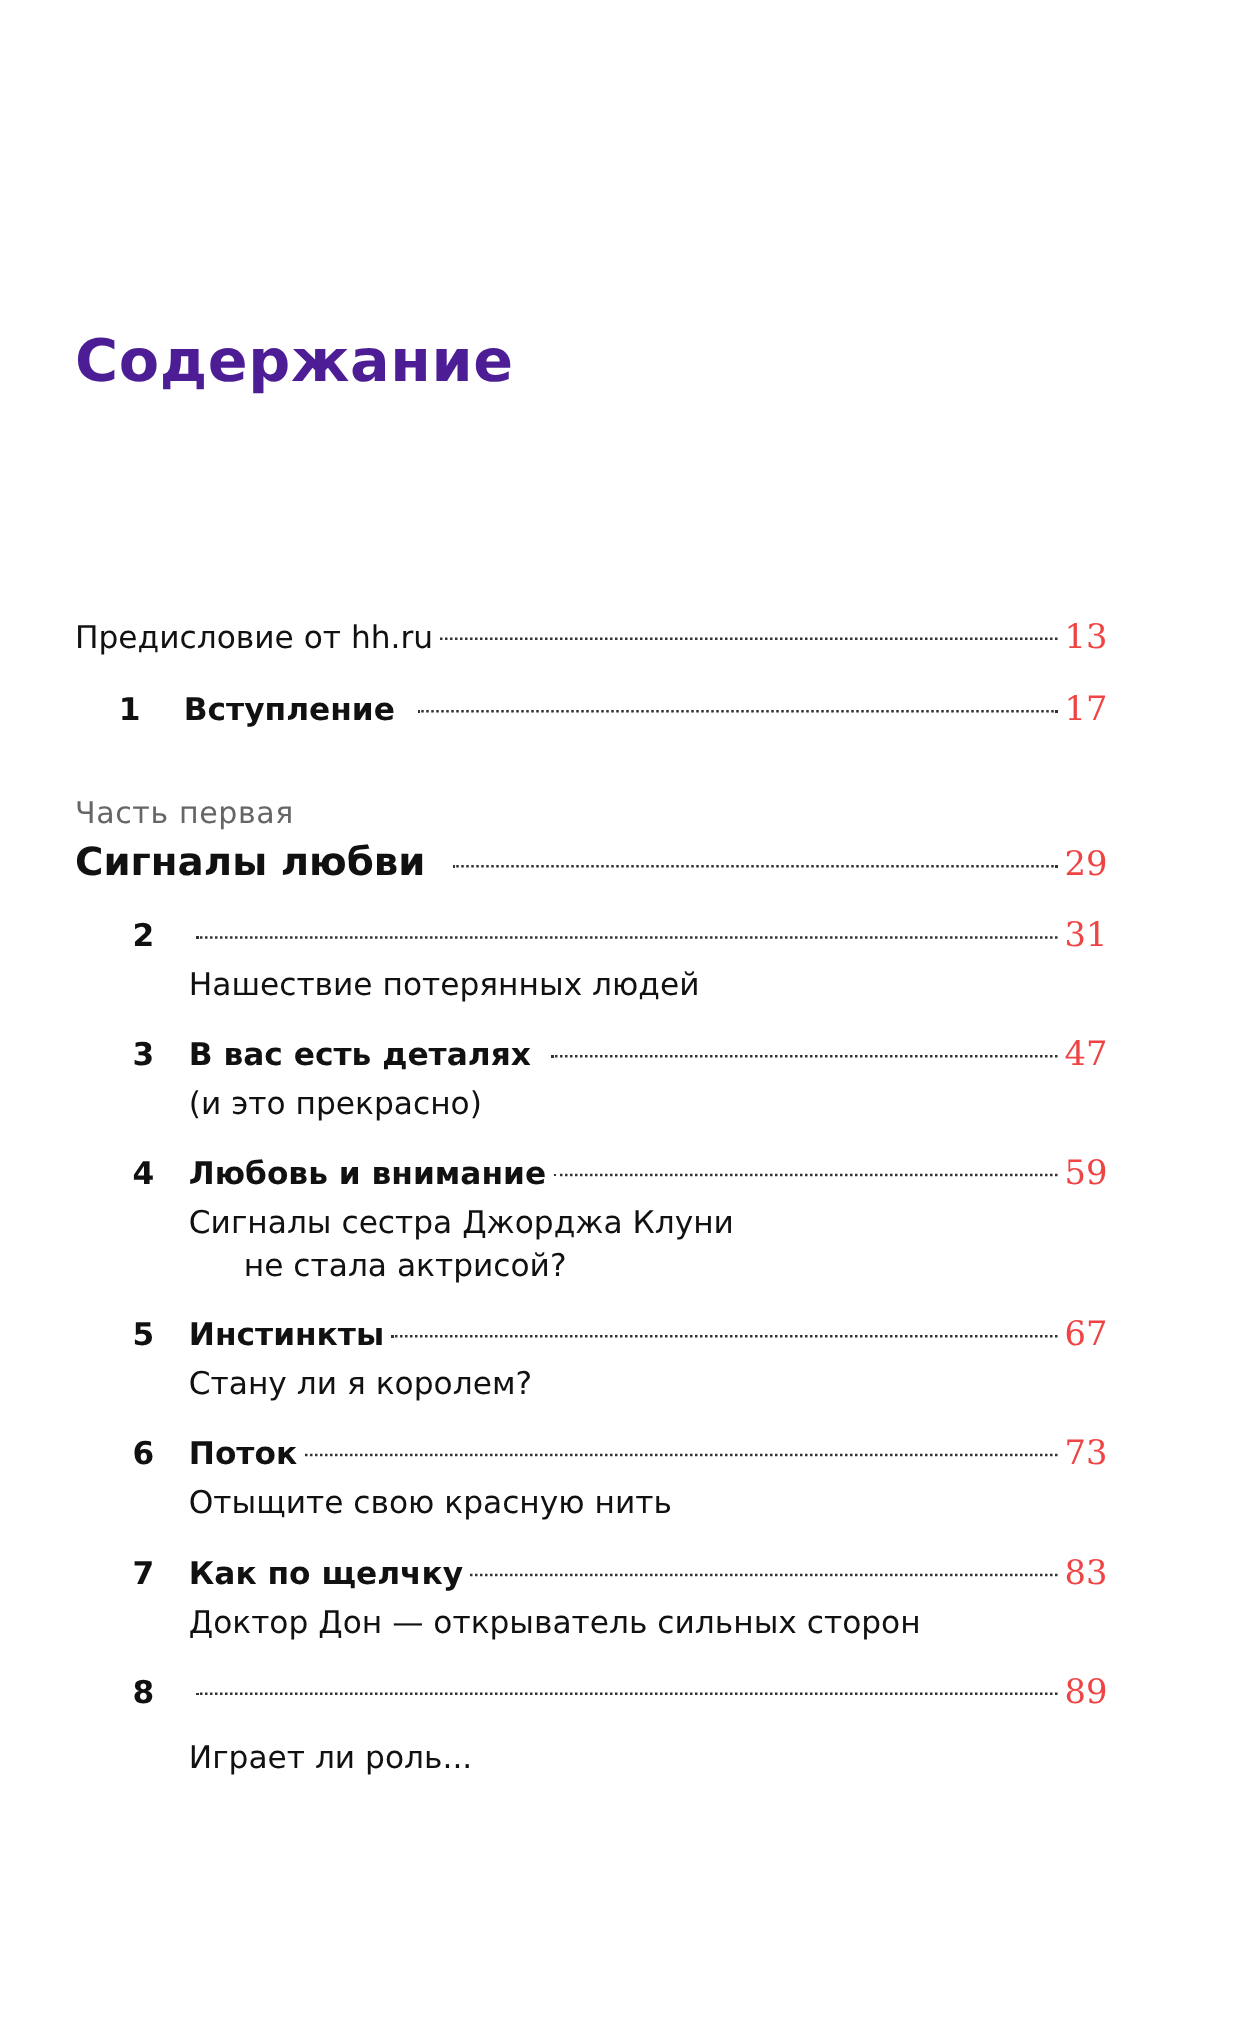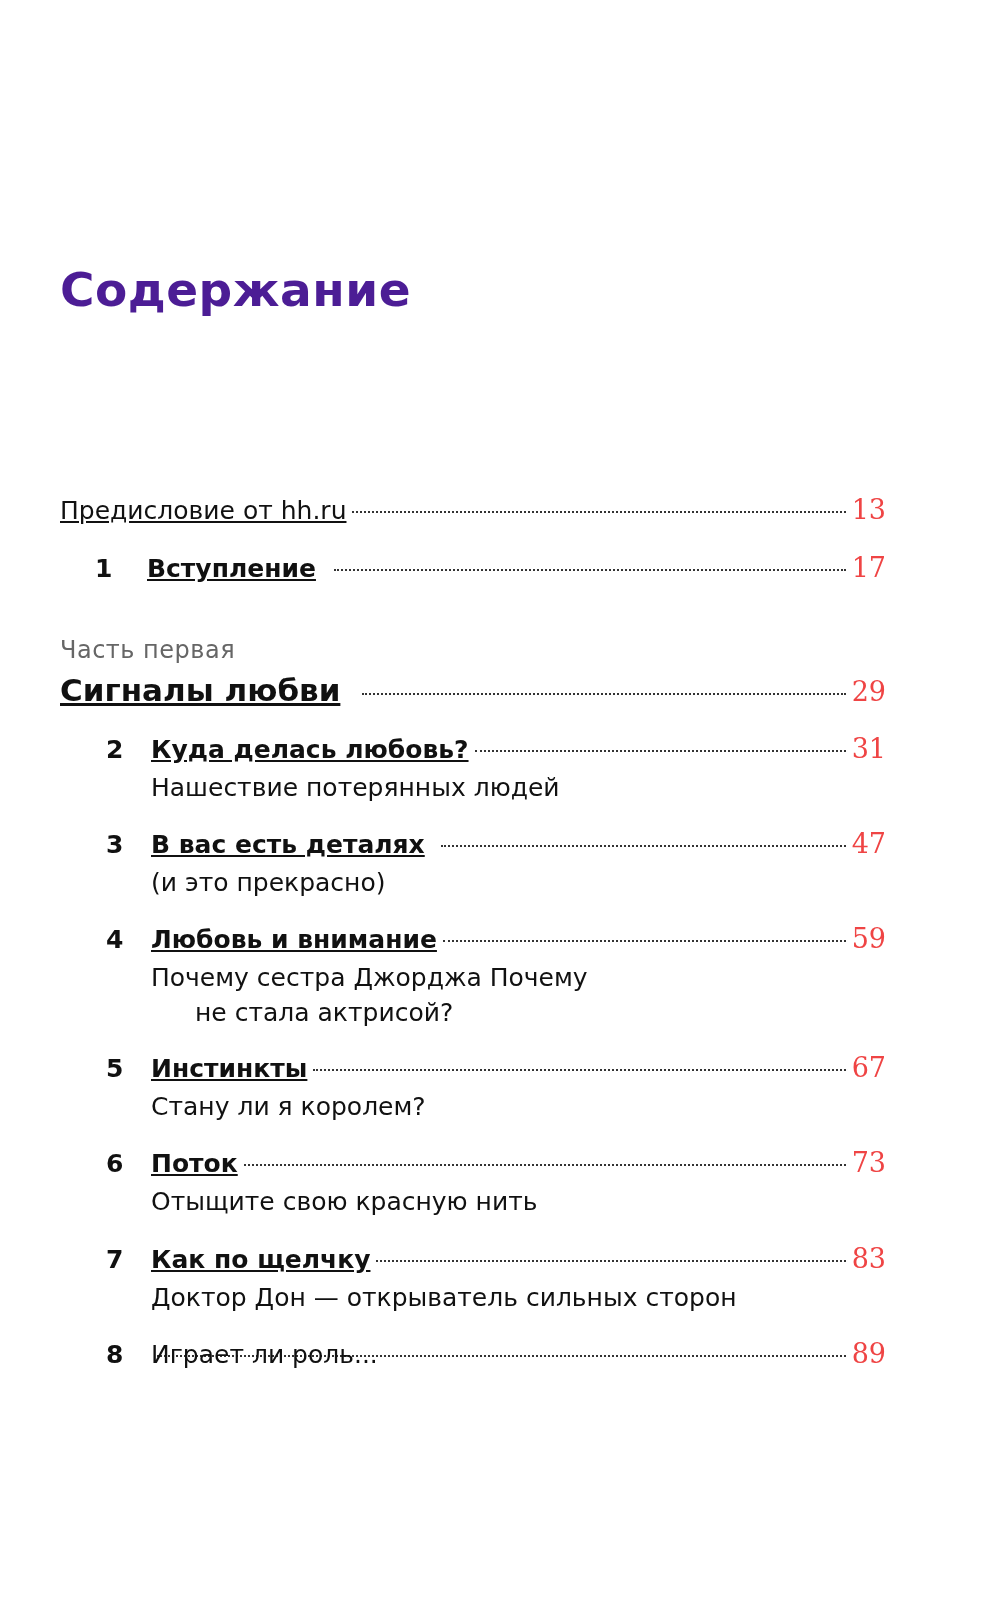--- a/index.html
+++ b/index.html
@@ -1,21 +1,21 @@
 <!DOCTYPE html>
 <html><head>
 <meta charset="utf-8">
 <style>
   html, body { margin: 0; padding: 0; background: #ffffff; }
   body { width: 1000px; height: 1618px; position: relative; overflow: hidden; color: #111; font-family: "DejaVu Sans", sans-serif; }
   .page-title { position: absolute; left: 60px; top: 262px; font-size: 47px; font-weight: 700; letter-spacing: 0.5px; color: #4c1d95; }
   .toc { position: absolute; left: 0; top: 0; width: 1000px; }
   .row { position: absolute; left: 60px; width: 826px; display: flex; align-items: baseline; }
   .row .num { width: 48px; text-align: left; font-weight: 700; font-size: 25px; padding-left: 0; }
-  .row .title { font-size: 25px; white-space: nowrap; text-decoration: underline; }
+  .row .title { font-size: 25px; white-space: nowrap; }
   .row .title.bold { font-weight: 700; }
   .row .title.regular { font-weight: 400; }
   .row .leader { flex: 1; margin: 0 6px; border-bottom: 2.5px dotted #333; position: relative; top: -6px; min-width: 20px; }
   .row .page { font-family: "DejaVu Serif", serif; font-size: 27px; color: #ef4444; }
   .sub { position: absolute; left: 151px; font-size: 25px; line-height: 36px; color: #111; }
   .part-label { position: absolute; left: 60px; top: 636px; font-size: 24px; color: #666; letter-spacing: 0.5px; }
   .part-row .title { font-size: 31px; font-weight: 700; }
 </style>
 </head>
 <body>
@@ -40,41 +40,40 @@
   <div class="part-label">Часть первая</div>
 
   <div class="row part-row" style="top:672px;">
     <span class="title">Сигналы любви</span>
     <span class="leader" style="margin-left:22px;"></span>
     <span class="page">29</span>
   </div>
 
   <div class="row" style="top:733px; left:106px; width:780px;">
     <span class="num" style="width:45px;">2</span>
-    <span class="title bold">Куда делась любовь?</span>
     <span class="leader"></span>
     <span class="page">31</span>
   </div>
   <div class="sub" style="top:770px;">Нашествие потерянных людей</div>
 
   <div class="row" style="top:828px; left:106px; width:780px;">
     <span class="num" style="width:45px;">3</span>
     <span class="title bold">В вас есть деталях</span>
     <span class="leader" style="margin-left:16px;"></span>
     <span class="page">47</span>
   </div>
   <div class="sub" style="top:865px;">(и это прекрасно)</div>
 
   <div class="row" style="top:923px; left:106px; width:780px;">
     <span class="num" style="width:45px;">4</span>
     <span class="title bold">Любовь и внимание</span>
     <span class="leader"></span>
     <span class="page">59</span>
   </div>
-  <div class="sub" style="top:960px;">Почему сестра Джорджа Почему</div>
+  <div class="sub" style="top:960px;">Сигналы сестра Джорджа Клуни</div>
   <div class="sub" style="top:995px;margin-left:44px;">не стала актрисой?</div>
 
   <div class="row" style="top:1052px; left:106px; width:780px;">
     <span class="num" style="width:45px;">5</span>
     <span class="title bold">Инстинкты</span>
     <span class="leader"></span>
     <span class="page">67</span>
   </div>
   <div class="sub" style="top:1089px;">Стану ли я королем?</div>
 
@@ -92,15 +91,15 @@
     <span class="leader"></span>
     <span class="page">83</span>
   </div>
   <div class="sub" style="top:1280px;">Доктор Дон — открыватель сильных сторон</div>
 
   <div class="row" style="top:1338px; left:106px; width:780px;">
     <span class="num" style="width:45px;">8</span>
     <span class="leader"></span>
     <span class="page">89</span>
   </div>
-  <div class="sub" style="top:1337px;text-align:center;">Играет ли роль...</div>
+  <div class="sub" style="top:1388px;text-align:center;">Играет ли роль...</div>
 
 </div>
 
 </body></html>

